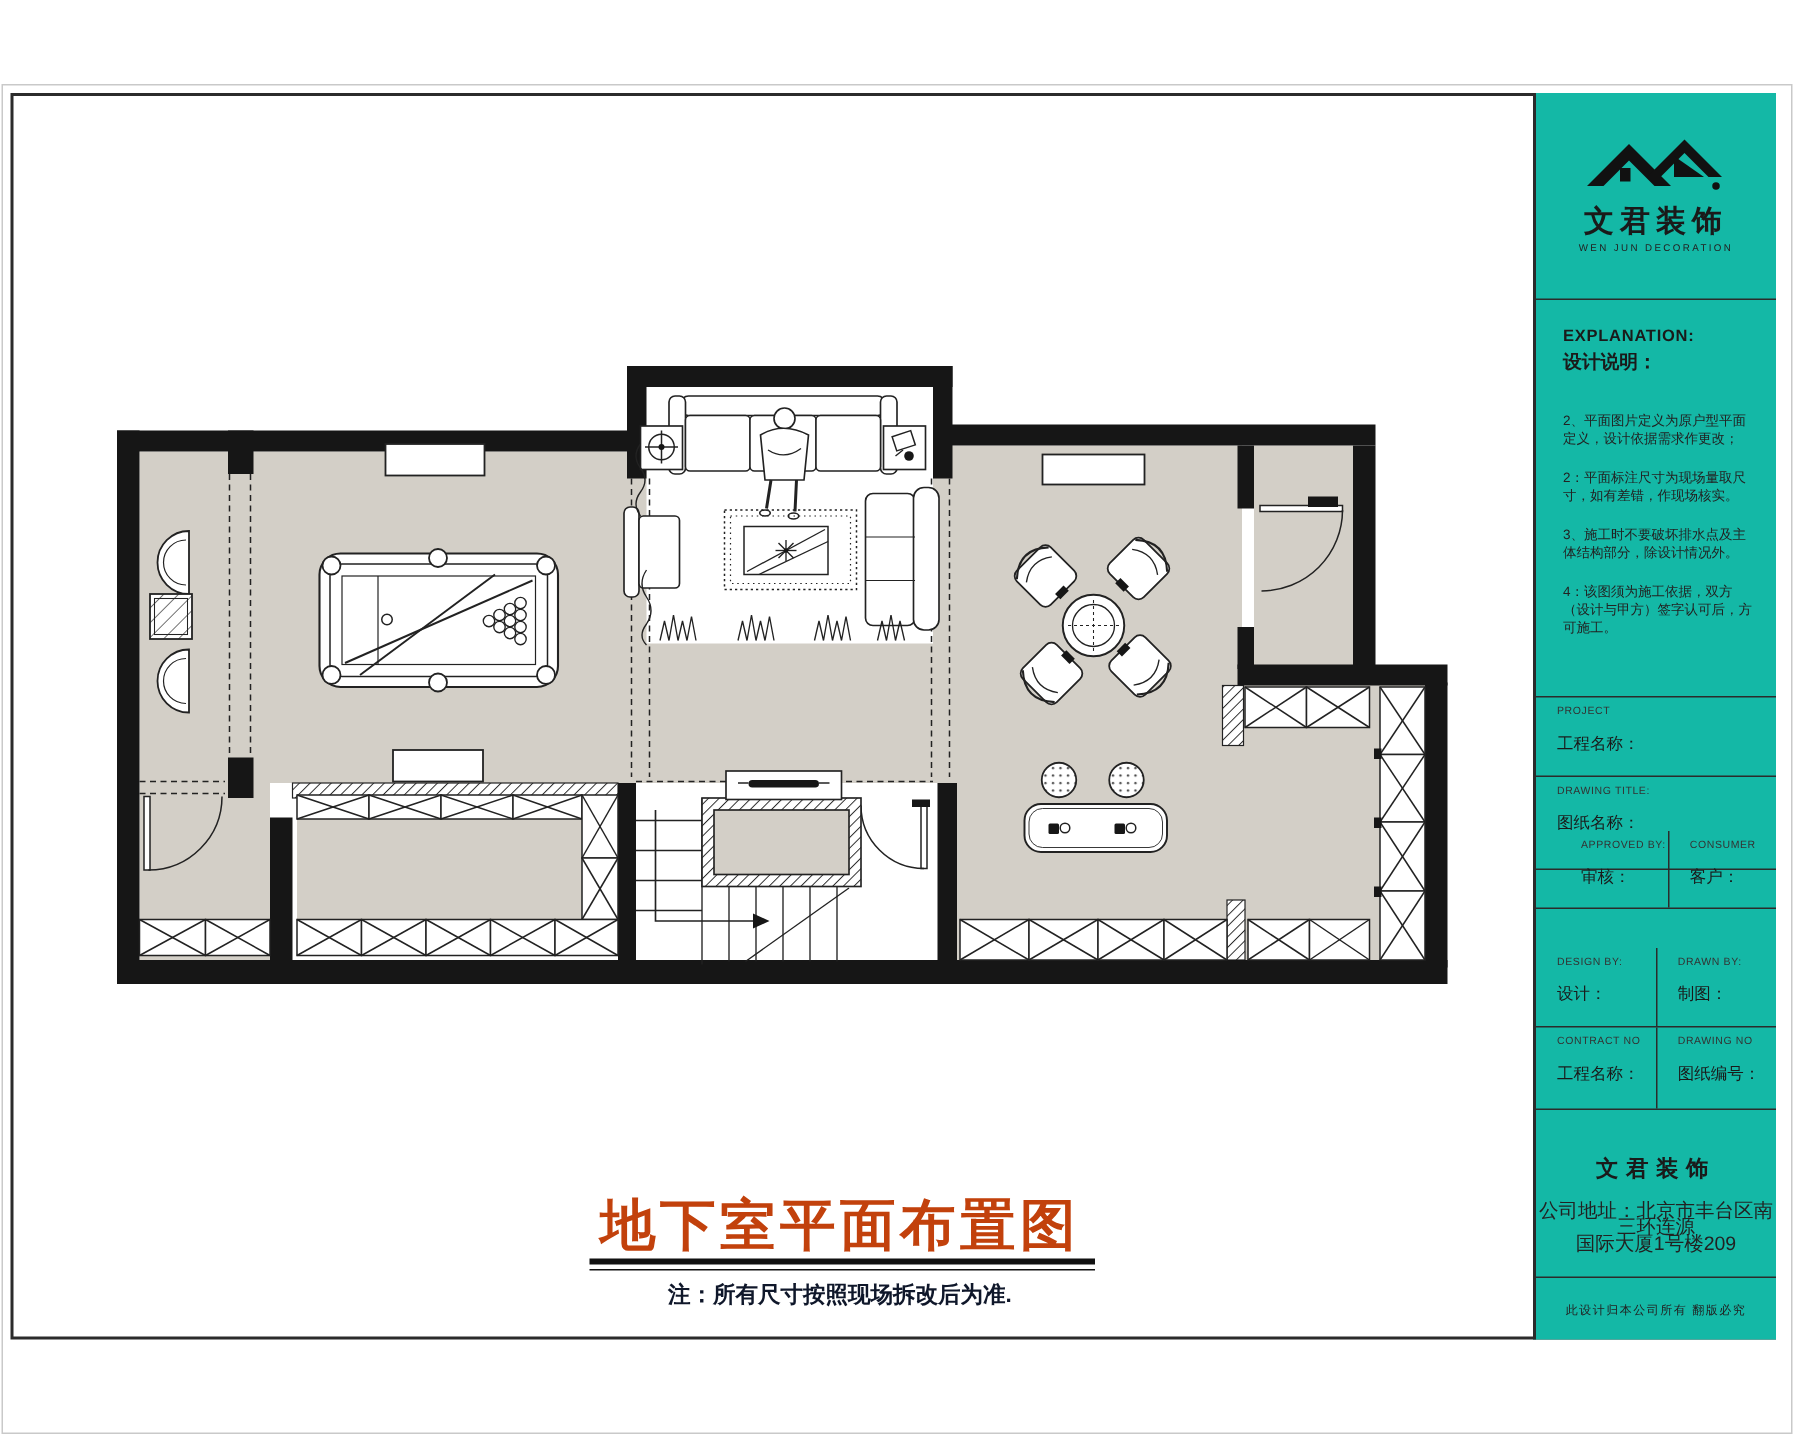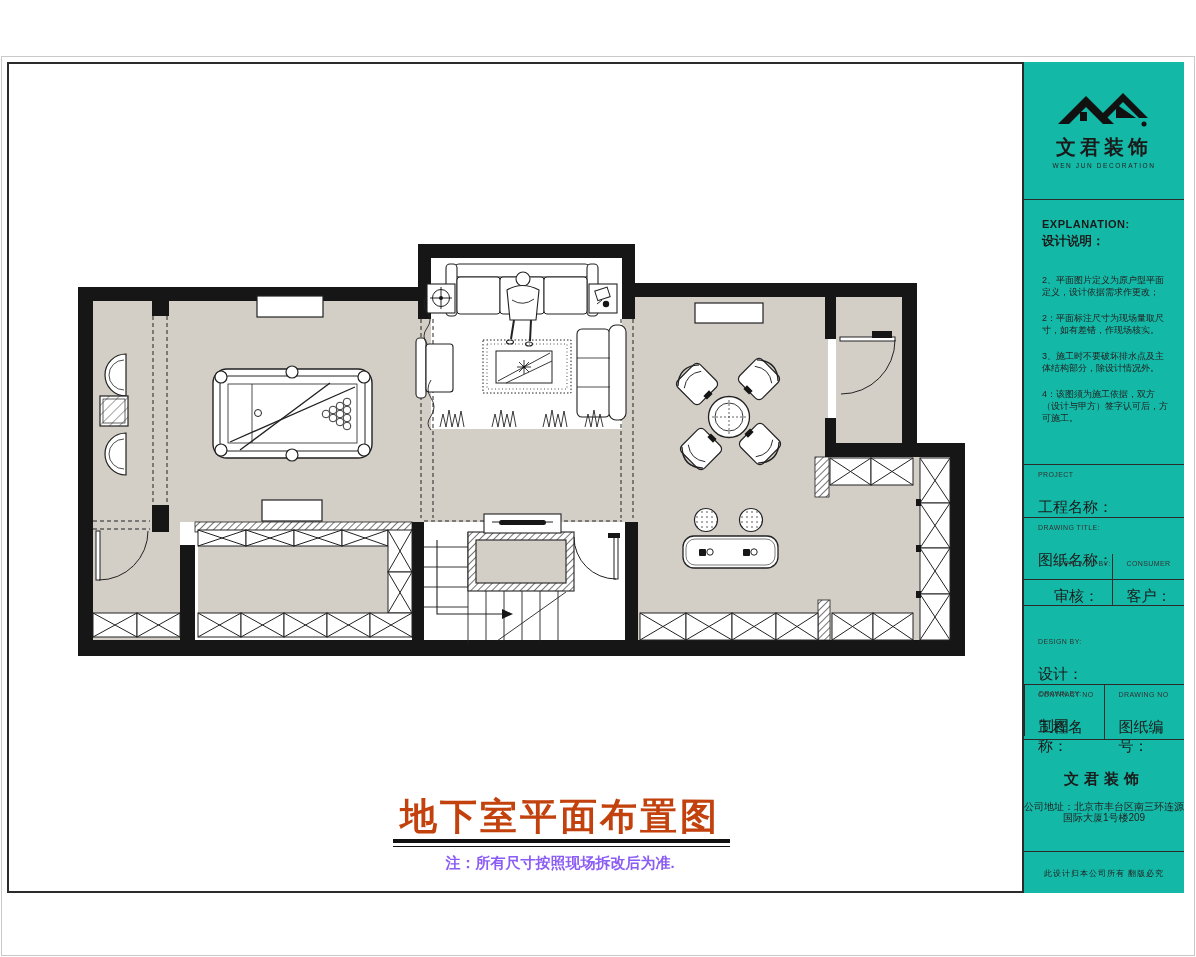--- a/index.html
+++ b/index.html
@@ -4,47 +4,47 @@
 <style>
   html,body{margin:0;padding:0;background:#fff;}
   body{width:1196px;height:957px;position:relative;font-family:"Liberation Sans",sans-serif;color:#1a1a1a;overflow:hidden;}
   .outer-border{position:absolute;left:1px;top:56px;width:1192px;height:898px;border:1px solid #c9c9c9;}
   .frame{position:absolute;left:7px;top:62px;width:1177px;height:831px;border:2px solid #2b2b2b;box-sizing:border-box;background:#fff;}
   .plan-svg{position:absolute;left:0;top:0;}
   
   .main-title{position:absolute;left:330px;top:792px;width:460px;text-align:center;font-size:37px;font-weight:700;letter-spacing:3px;color:#c2410c;}
   .rule-thick{position:absolute;left:393px;top:839px;width:337px;height:4px;background:#111;}
   .rule-thin{position:absolute;left:393px;top:846px;width:337px;height:1px;background:#111;}
-  .plan-note{position:absolute;left:330px;top:854px;width:460px;text-align:center;font-size:15px;font-weight:600;color:#8b5cf6;}
+  .plan-note{position:absolute;left:330px;top:854px;width:460px;text-align:center;font-size:15px;font-weight:600;color:#0f172a;}
   
   .sidebar{position:absolute;left:1022px;top:62px;width:162px;height:831px;border-left:2px solid #2b2b2b;box-sizing:border-box;background:#14b8a6;}
   .sb{position:absolute;left:0;width:100%;box-sizing:border-box;border-bottom:1.5px solid #2b2b2b;}
   .logo-box{top:0;height:138px;text-align:center;}
   .logo-art{margin:22px auto 0 auto;display:block;}
   .logo-name{font-size:20px;font-weight:700;letter-spacing:4px;margin-top:-2px;}
   .logo-sub{font-size:6.5px;letter-spacing:1.6px;color:#222;margin-top:1px;}
   .expl-box{top:138px;height:265px;padding:18px 12px 0 18px;}
   .expl-en{font-size:11px;font-weight:700;letter-spacing:.5px;}
   .expl-zh{font-size:12.5px;font-weight:600;margin-top:3px;}
   .expl-notes{margin-top:24px;font-size:9px;line-height:12px;color:#222;}
   .expl-notes p{margin:0 0 14px 0;}
   .fld{padding:6px 0 0 14px;}
   .fld-en{font-size:7px;letter-spacing:.4px;color:#333;}
-  .fld-zh{font-size:15px;margin-top:20px;}
+  .fld-zh{font-size:11px;margin-top:10px;}
   .project-box{top:403px;height:53px;}
   .dtitle-box{top:456px;height:62px;}
   .row2{display:flex;}
   .row2 .cell{flex:1;padding:6px 0 0 14px;box-sizing:border-box;}
   .row2 .cell+.cell{border-left:1.5px solid #2b2b2b;}
   .r1{top:492px;height:52px;padding-left:16px;}
-  .r2{top:570px;height:53px;flex-direction:column;}
+  .r2{top:570px;height:53px;}
   .r3{top:623px;height:55px;}
   .company-box{top:678px;height:112px;text-align:center;}
   .company-name{font-size:15px;font-weight:600;letter-spacing:5px;margin-top:30px;}
-  .company-addr{font-size:10px;color:#222;margin-top:12px;line-height:11px;}
+  .company-addr{font-size:13px;color:#222;margin-top:12px;line-height:11px;}
   .copy-box{top:790px;height:39px;border-bottom:none;text-align:center;}
   .copy-text{font-size:8px;color:#222;margin-top:16px;letter-spacing:1px;}
 </style>
 </head>
 <body>
 
 <div class="outer-border"></div>
 <div class="frame"></div>
 
 <svg class="plan-svg" width="1020" height="760" viewBox="0 0 1020 760">

